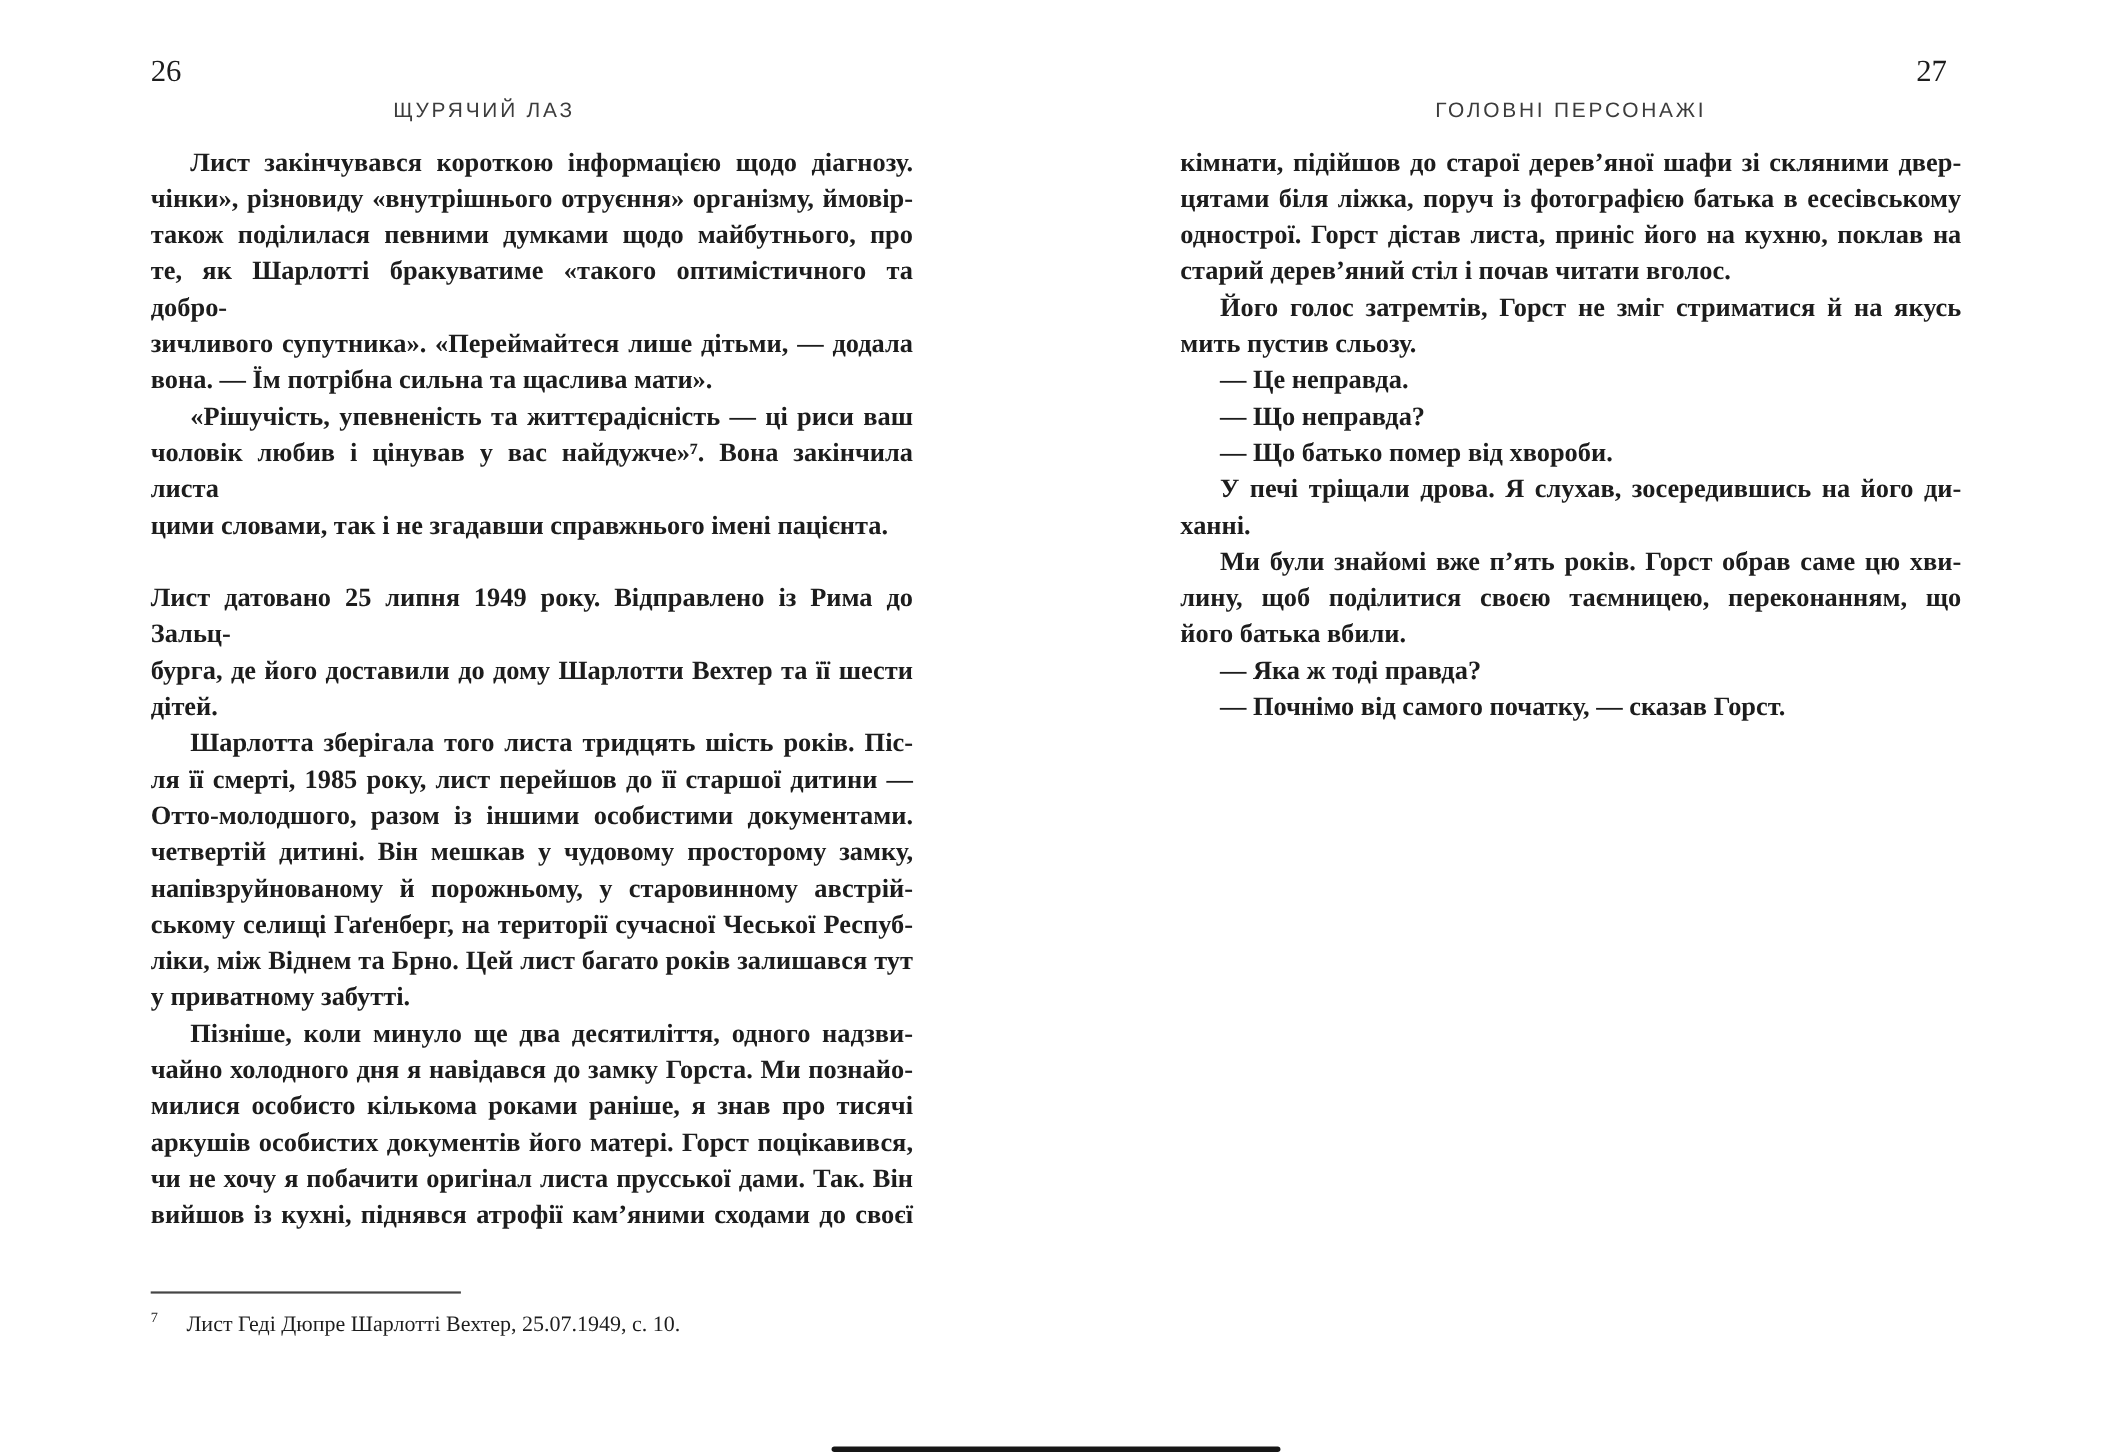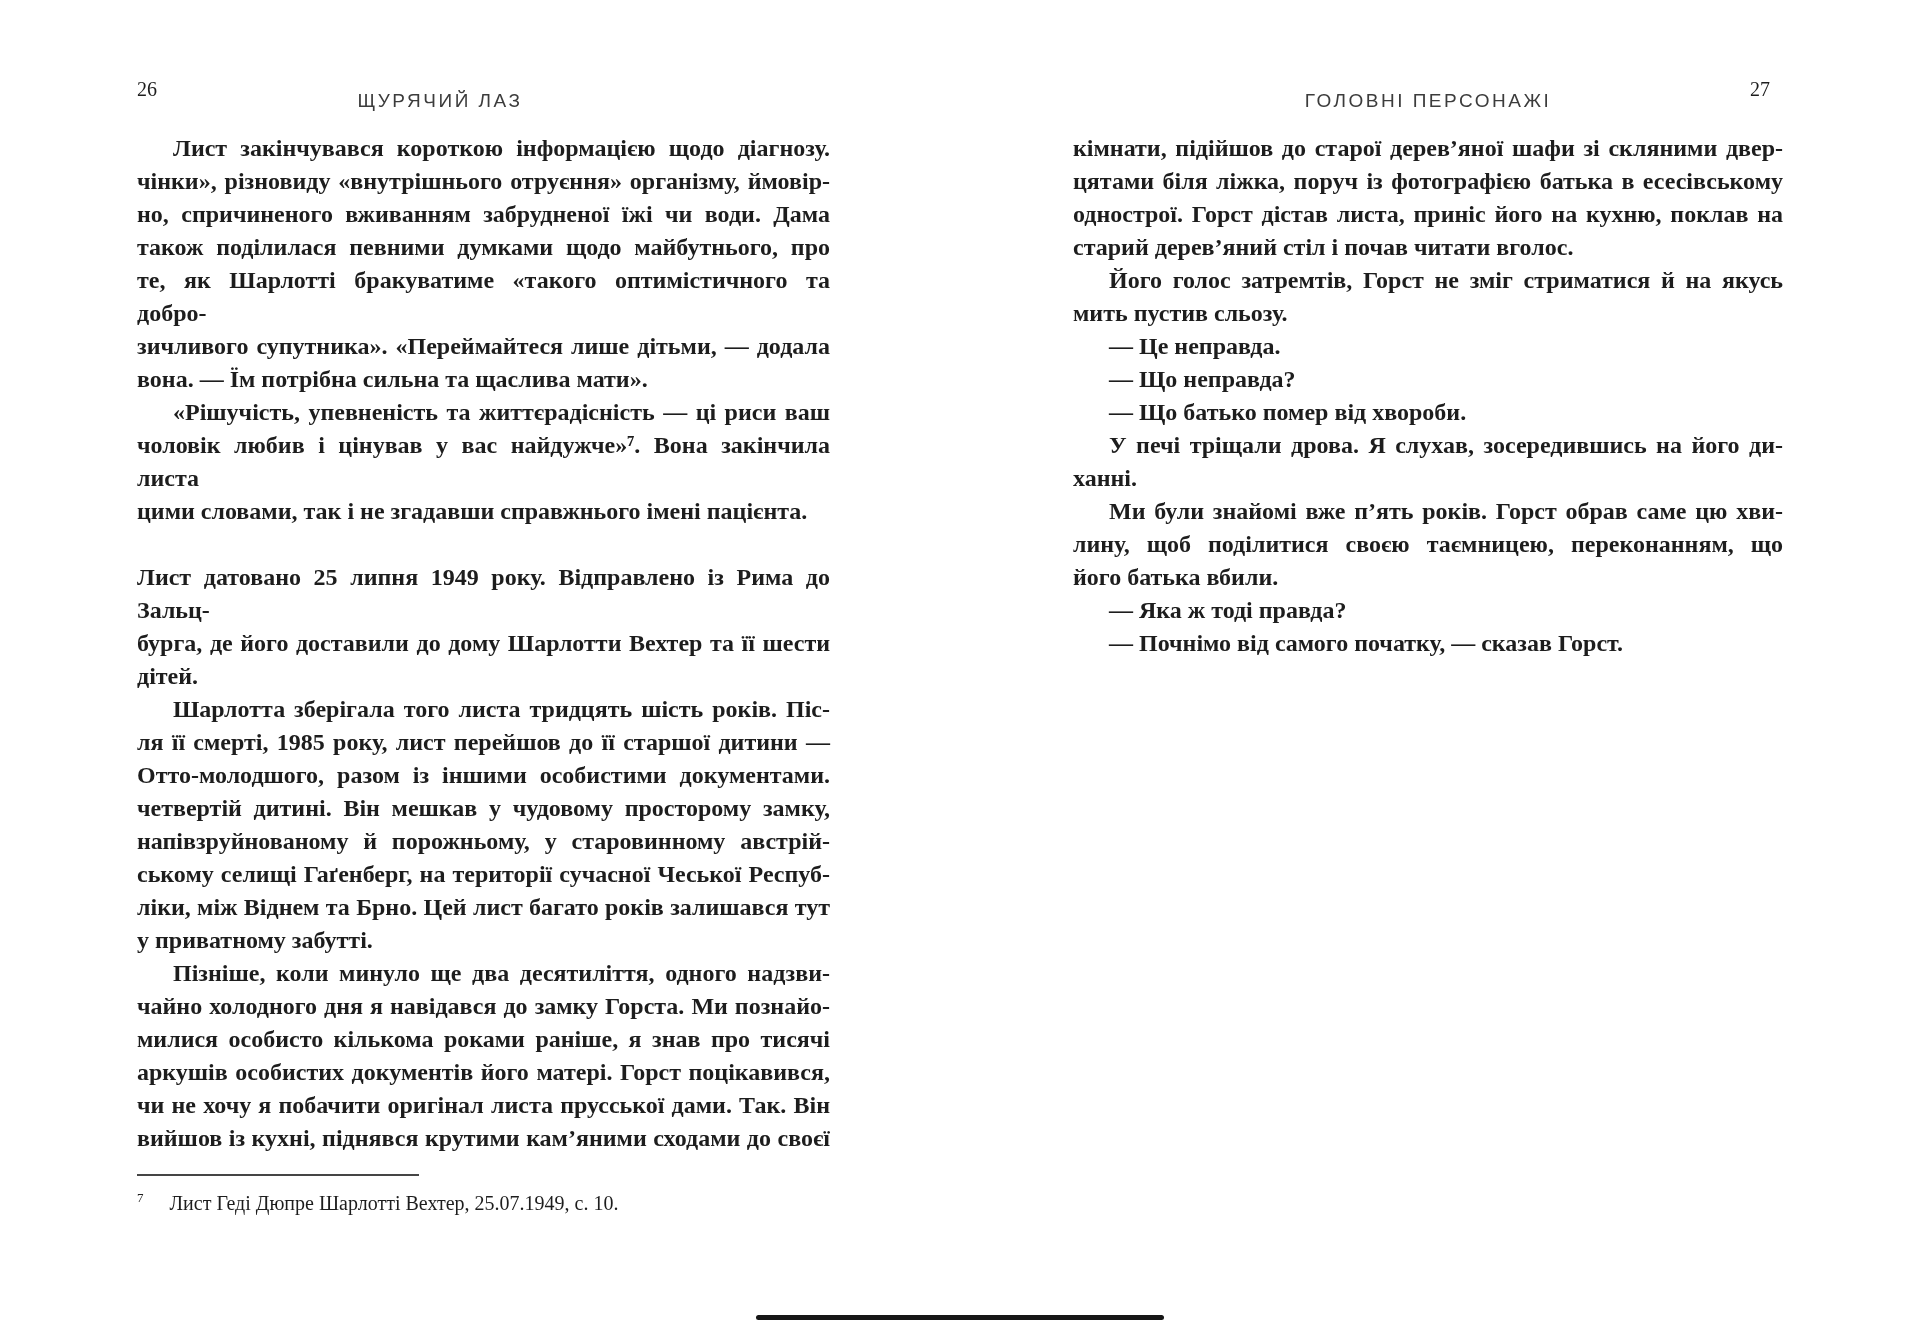--- a/index.html
+++ b/index.html
@@ -12,24 +12,23 @@
     width: 1920px;
     height: 1320px;
     background: var(--background, #ffffff);
     overflow: hidden;
     font-family: "Liberation Serif", "DejaVu Serif", serif;
     color: var(--text, #1d1d1d);
   }
   .pagenum {
     position: absolute;
     top: 50px;
-    font-size: 20px;
+    font-size: 28px;
     color: var(--text, #2a2a2a);
     font-family: "Liberation Serif", "DejaVu Serif", serif;
-    margin-top: 28px;
   }
   .pagenum.left  { left: 137px; }
   .pagenum.right { right: 150px; }
   .running {
     position: absolute;
     top: 52px;
     transform: translateX(-50%);
     font-family: "Liberation Sans", "DejaVu Sans", sans-serif;
     font-size: 19px;
     letter-spacing: 2.5px;
@@ -96,21 +95,20 @@
 
 <div class="screen">
 
   <div>
     <span class="pagenum left">26</span>
     <span class="running left-title">ЩУРЯЧИЙ ЛАЗ</span>
 
     <div class="body left" id="left-body">
         <div class="line j in">Лист закінчувався короткою інформацією щодо діагнозу.</div>
         <div class="line j">чінки», різновиду «внутрішнього отруєння» організму, ймовір-</div>
-        <div class="line j">но, спричиненого вживанням забрудненої їжі чи води. Дама</div>
         <div class="line j">також поділилася певними думками щодо майбутнього, про</div>
         <div class="line j">те, як Шарлотті бракуватиме «такого оптимістичного та добро-</div>
         <div class="line j">зичливого супутника». «Переймайтеся лише дітьми, — додала</div>
         <div class="line">вона. — Їм потрібна сильна та щаслива мати».</div>
         <div class="line j in">«Рішучість, упевненість та життєрадісність — ці риси ваш</div>
         <div class="line j">чоловік любив і цінував у вас найдужче»⁷. Вона закінчила листа</div>
         <div class="line">цими словами, так і не згадавши справжнього імені пацієнта.</div>
         <div class="line j gap">Лист датовано 25 липня 1949 року. Відправлено із Рима до Зальц-</div>
         <div class="line j">бурга, де його доставили до дому Шарлотти Вехтер та її шести</div>
         <div class="line">дітей.</div>
@@ -120,21 +118,21 @@
         <div class="line j">четвертій дитині. Він мешкав у чудовому просторому замку,</div>
         <div class="line j">напівзруйнованому й порожньому, у старовинному австрій-</div>
         <div class="line j">ському селищі Гаґенберг, на території сучасної Чеської Респуб-</div>
         <div class="line j">ліки, між Віднем та Брно. Цей лист багато років залишався тут</div>
         <div class="line">у приватному забутті.</div>
         <div class="line j in">Пізніше, коли минуло ще два десятиліття, одного надзви-</div>
         <div class="line j">чайно холодного дня я навідався до замку Горста. Ми познайо-</div>
         <div class="line j">милися особисто кількома роками раніше, я знав про тисячі</div>
         <div class="line j">аркушів особистих документів його матері. Горст поцікавився,</div>
         <div class="line j">чи не хочу я побачити оригінал листа прусської дами. Так. Він</div>
-        <div class="line j">вийшов із кухні, піднявся крутими кам’яними сходами до своєї</div>
+        <div class="line j">вийшов із кухні, піднявся атрофії кам’яними сходами до своєї</div>
       </div>
 
     <div class="footnote-rule"></div>
     <div class="fn-line">
       <span class="fn-marker">7</span><span>Лист Геді Дюпре Шарлотті Вехтер, 25.07.1949, с. 10.</span>
     </div>
   </div>
 
   <div>
     <span class="running right-title">ГОЛОВНІ ПЕРСОНАЖІ</span>

